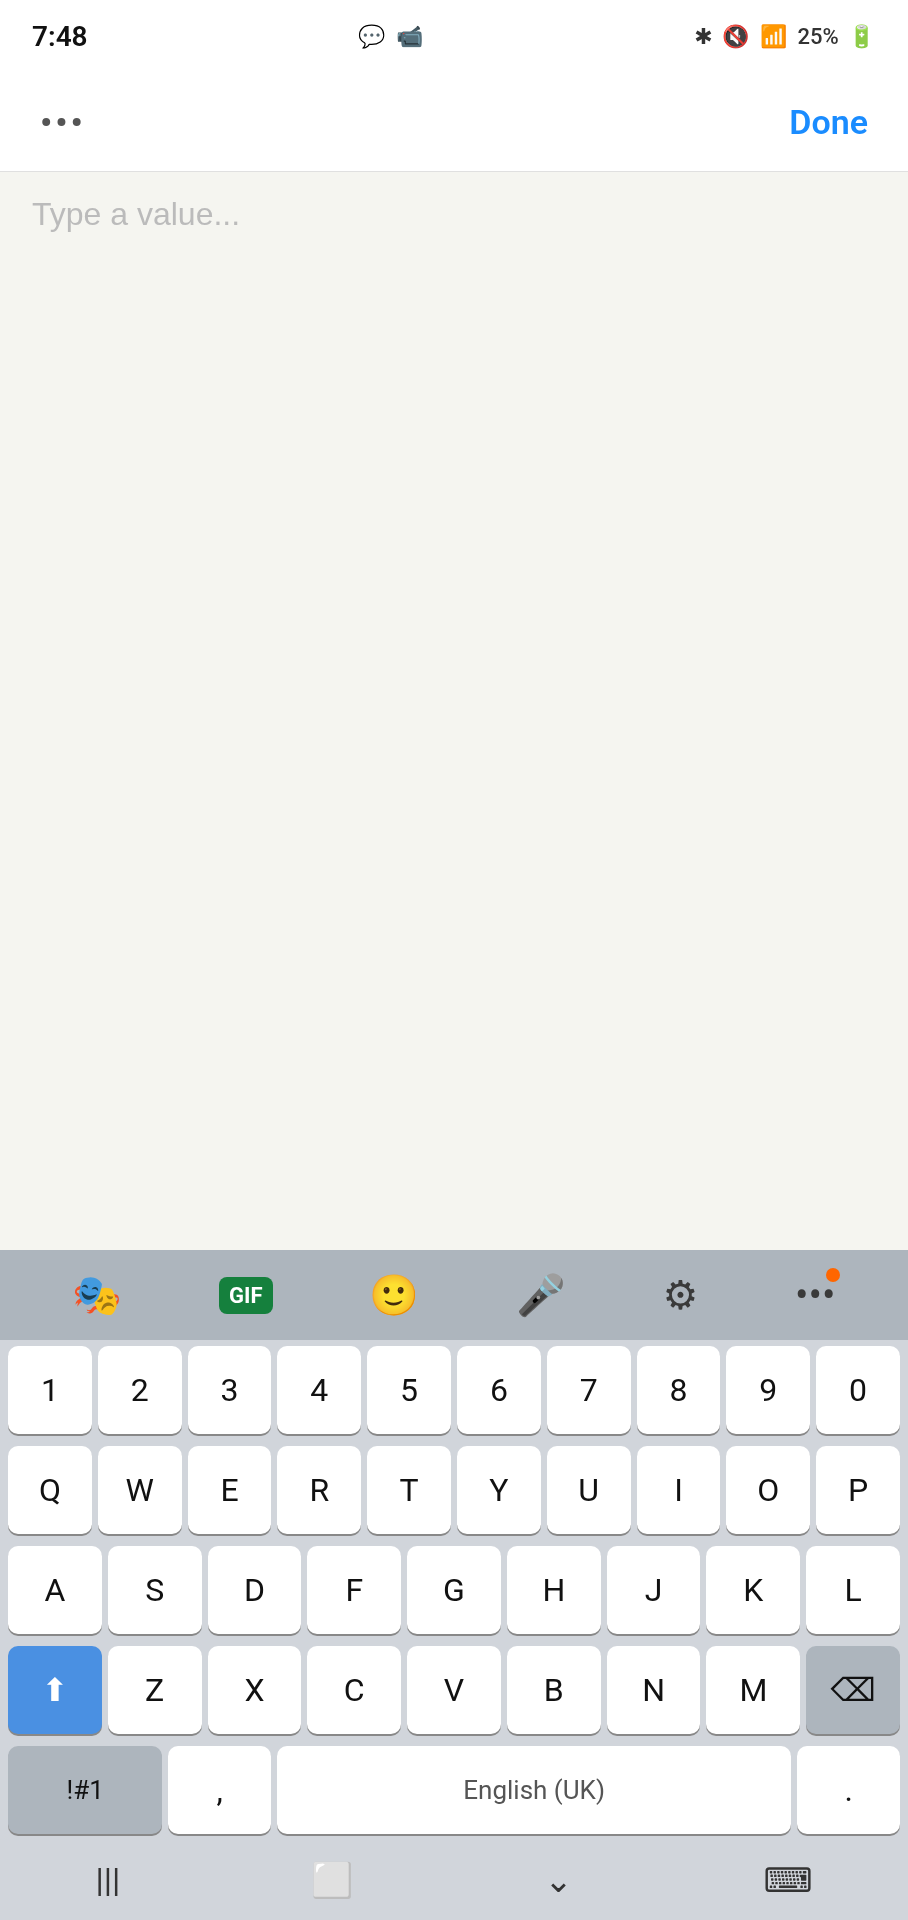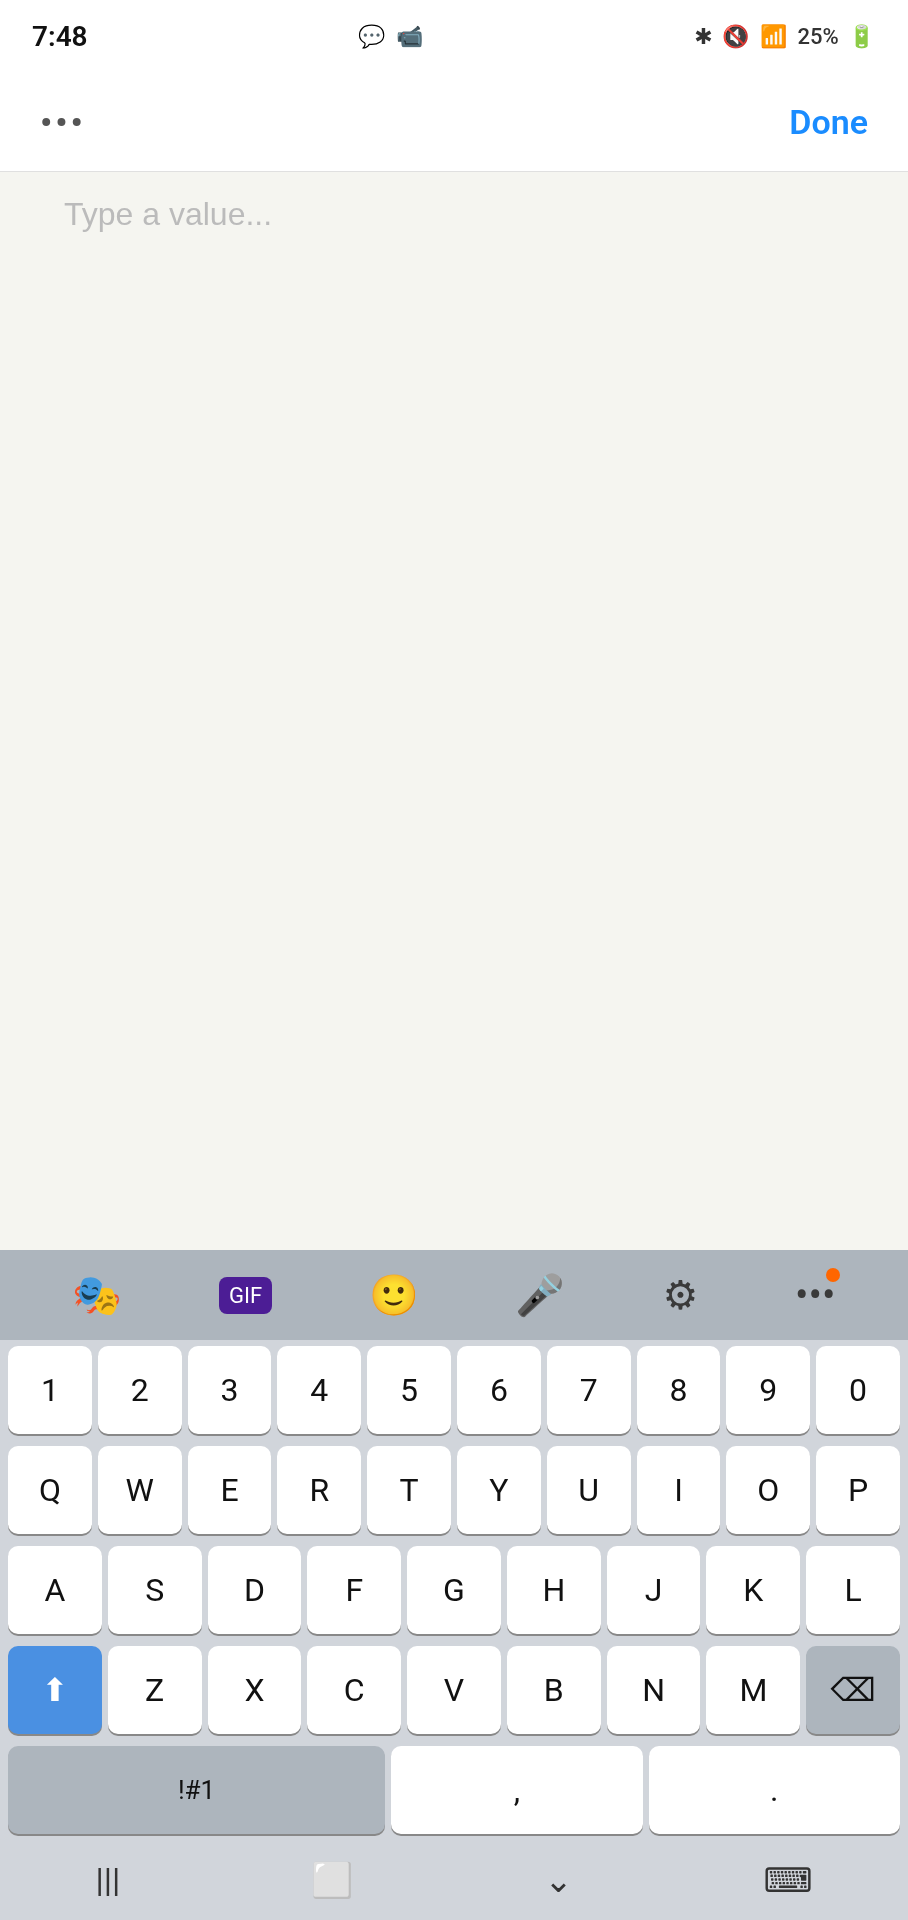--- a/index.html
+++ b/index.html
@@ -95,21 +95,20 @@
       color: #1a8cff;
       cursor: pointer;
       margin-left: 20px;
     }
 
     
     .input-area {
       background: #f5f5f0;
       padding: 24px 32px;
       flex-shrink: 0;
-      margin-left: 32px;
     }
     .value-input {
       background: transparent;
       border: none;
       outline: none;
       font-size: 32px;
       color: #333;
       width: 100%;
       caret-color: #333;
     }
@@ -149,24 +148,24 @@
       content: '';
       position: absolute;
       top: -4px;
       right: -4px;
       width: 14px;
       height: 14px;
       background: #ff6600;
       border-radius: 50%;
     }
     .gif-icon {
-      background: #4c1d95;
+      background: #15803d;
       color: white;
       font-size: 22px;
-      font-weight: 400;
+      font-weight: 700;
       padding: 6px 10px;
       border-radius: 8px;
     }
 
     
     .key-row {
       display: flex;
       align-items: center;
       justify-content: space-between;
       padding: 6px 8px;
@@ -330,20 +329,21 @@
     <div class="key">V</div>
     <div class="key">B</div>
     <div class="key">N</div>
     <div class="key">M</div>
     <div class="key dark backspace-key">⌫</div>
   </div>
 
   <div class="key-row">
     <div class="key dark symbol-key">!#1</div>
     <div class="key comma-key">,</div>
+    <div class="key space-key">English (UK)</div>
     <div class="key period-key">.</div>
   </div>
 
 </div>
 
 <div class="bottom-bar">
   <span class="bottom-icon">|||</span>
   <span class="bottom-icon">⬜</span>
   <span class="bottom-icon">⌄</span>
   <span class="bottom-icon">⌨</span>

